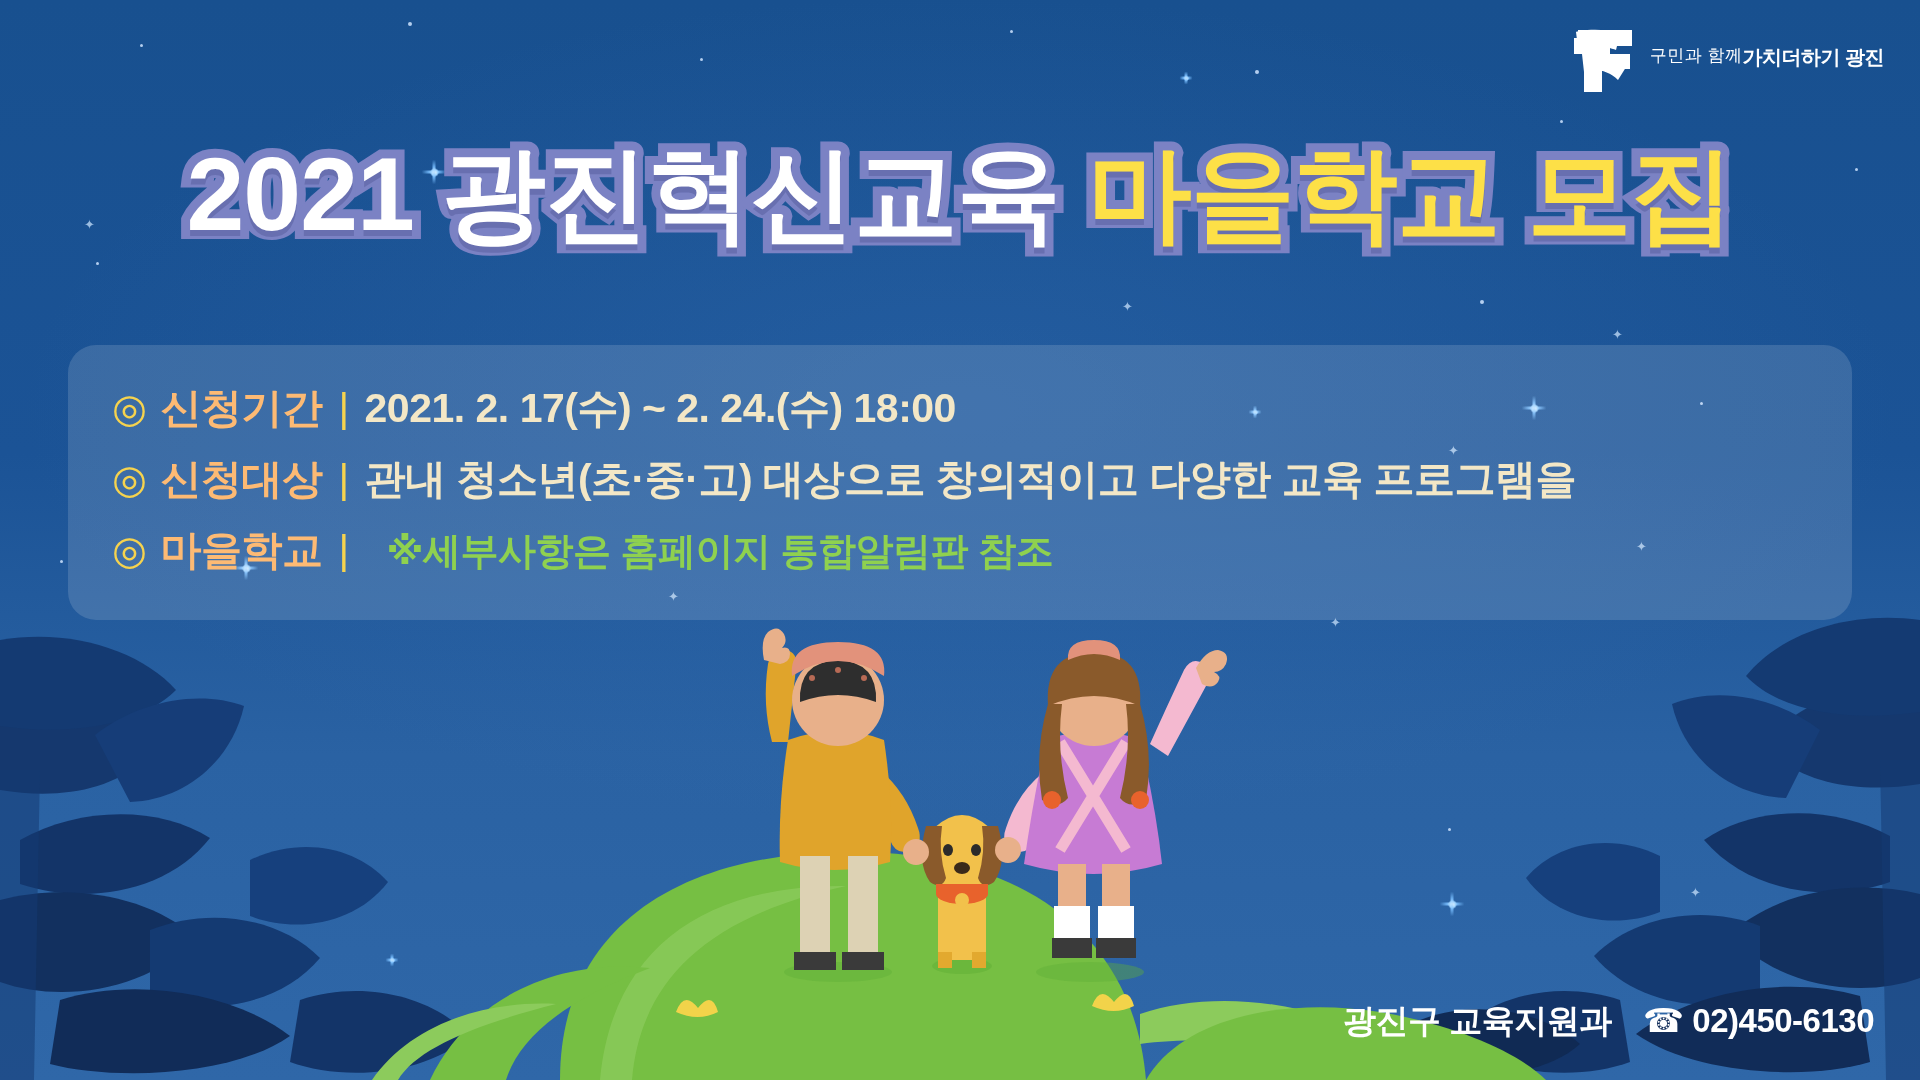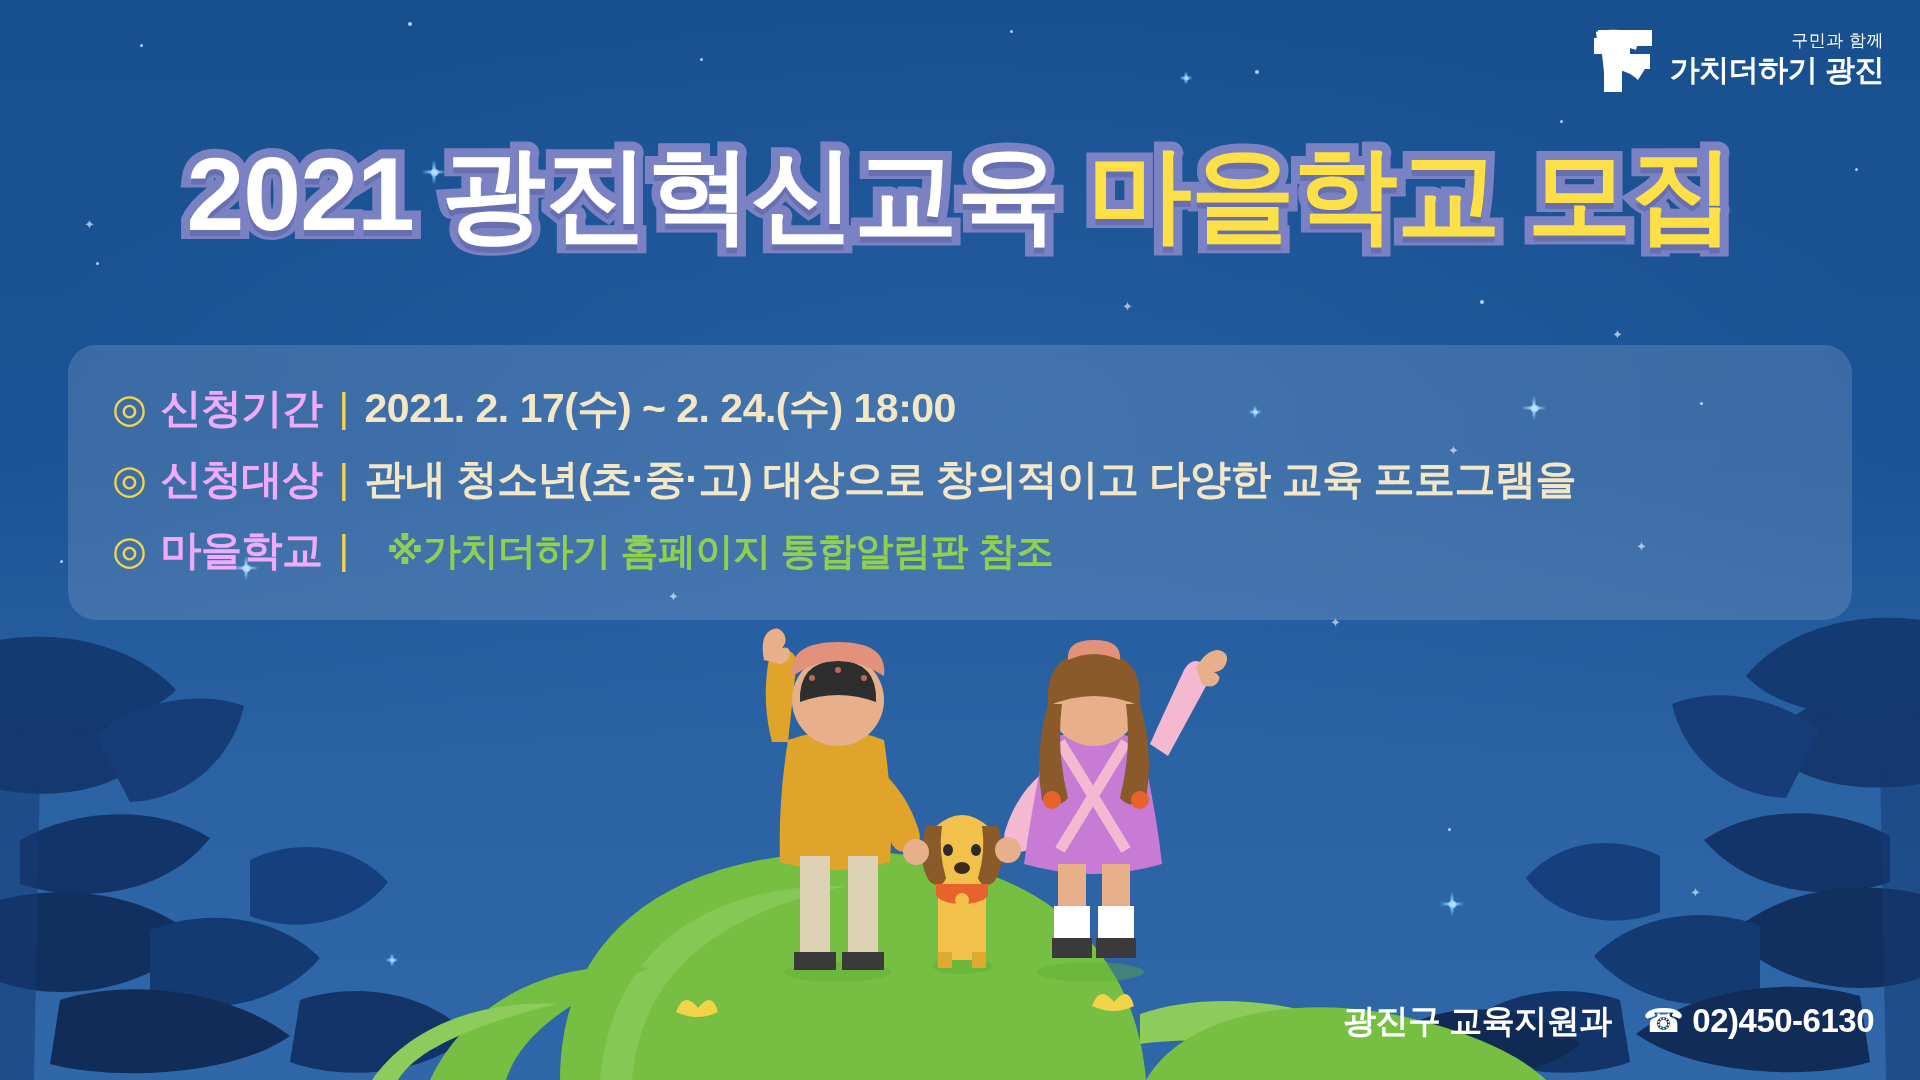--- a/index.html
+++ b/index.html
@@ -60,27 +60,27 @@
     opacity: .8;
   }
 
   
   .logo {
     position: absolute;
     right: 36px; top: 24px;
     display: flex; align-items: center; gap: 12px;
   }
   .logo-mark { width: 66px; height: 68px; }
-  .logo-text { display: flex; flex-direction: column; line-height: 1; text-align: right; }
+  .logo-text { display: flex; line-height: 1; }
   .logo-sub {
     color: #ffffff; font-size: 17px; letter-spacing: .5px;
     margin-bottom: 6px; font-weight: 500;
   }
   .logo-main {
-    color: #ffffff; font-size: 30px; font-weight: 700; letter-spacing: -.5px;
+    color: #ffffff; font-size: 20px; font-weight: 700; letter-spacing: -.5px;
     white-space: nowrap;
   }
   .logo-main b { font-weight: 800; }
 
   
   .title {
     position: absolute;
     left: 0; right: 0; top: 140px;
     text-align: center;
     font-size: 104px;
@@ -116,21 +116,21 @@
     padding: 8px 0 8px 44px;
     white-space: nowrap;
   }
   .bullet {
     color: #f6d34e;
     font-size: 40px;
     margin-right: 14px;
     font-weight: 400;
   }
   .label {
-    color: #f0abfc;
+    color: #fdba74;
     margin-right: 16px;
   }
   .divider {
     color: #f6d34e;
     margin-right: 16px;
     font-weight: 400;
   }
   .value { color: #f3e7c6; }
   .line.indent {
     padding-left: 306px;
@@ -253,21 +253,21 @@
       <span class="label">신청대상</span>
       <span class="divider">|</span>
       <span class="value">관내 청소년(초·중·고) 대상으로 창의적이고 다양한 교육 프로그램을</span>
     </div>
 
 
     <div class="line">
       <span class="bullet">◎</span>
       <span class="label">마을학교</span>
       <span class="divider">|</span>
-      <span class="note">※가치더하기 홈페이지 통합알림판 참조</span>
+      <span class="note">※세부사항은 홈페이지 통합알림판 참조</span>
     </div>
 
   </div>
 
   <svg style="position:absolute;left:0;top:0;width:1920px;height:1080px;" viewBox="0 0 1920 1080">
 
     <g fill="#15386e">
       <path d="M0 700 C60 690 120 712 150 752 C120 790 60 800 0 790 Z"></path>
       <path d="M0 640 C70 628 140 650 176 690 C140 726 70 736 0 726 Z" fill="#143a72"></path>
       <path d="M95 735 C140 700 200 690 244 706 C232 760 186 800 130 802 Z" fill="#163d78"></path>

